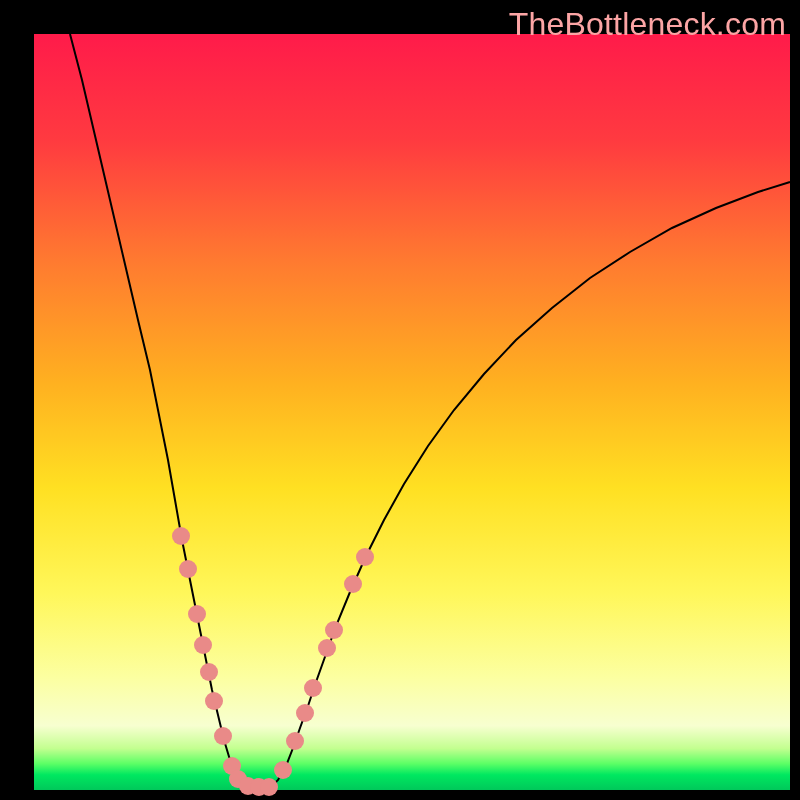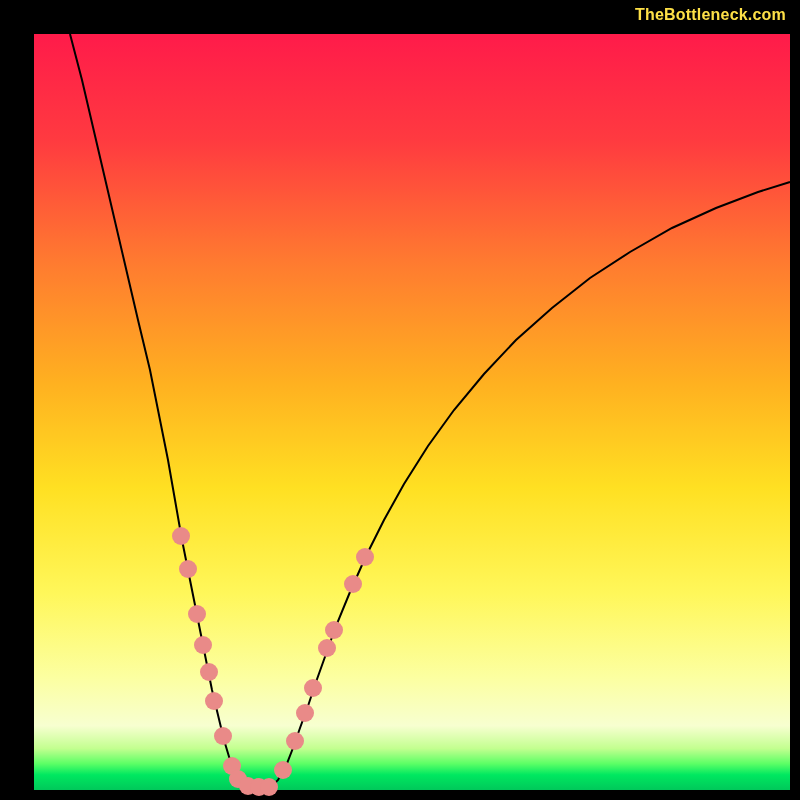--- a/index.html
+++ b/index.html
@@ -16,23 +16,23 @@
     left: 0;
     top: 0;
     width: 800px;
     height: 800px;
     background: #000;
   }
   .watermark {
     position: absolute;
     top: 6px;
     right: 14px;
-    color: #fde047;
-    font-size: 16px;
-    font-weight: 700;
+    color: #fca5a5;
+    font-size: 32px;
+    font-weight: 400;
     letter-spacing: 0.2px;
   }
 </style>
 </head>
 <body>
 
 <div class="frame">
   <svg id="plot" width="800" height="800" viewBox="0 0 800 800">
     <defs>
       <linearGradient id="bg-grad" x1="0" y1="0" x2="0" y2="1">

